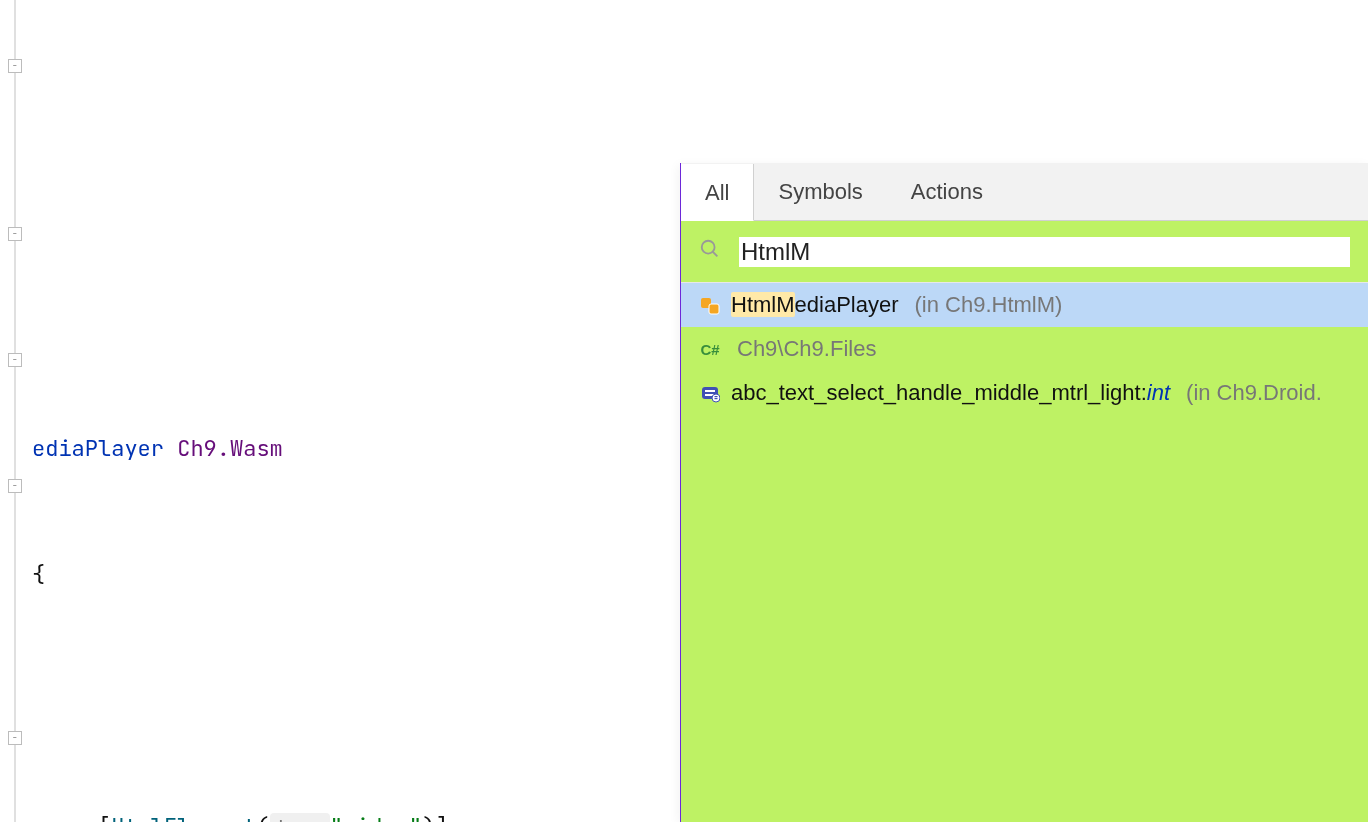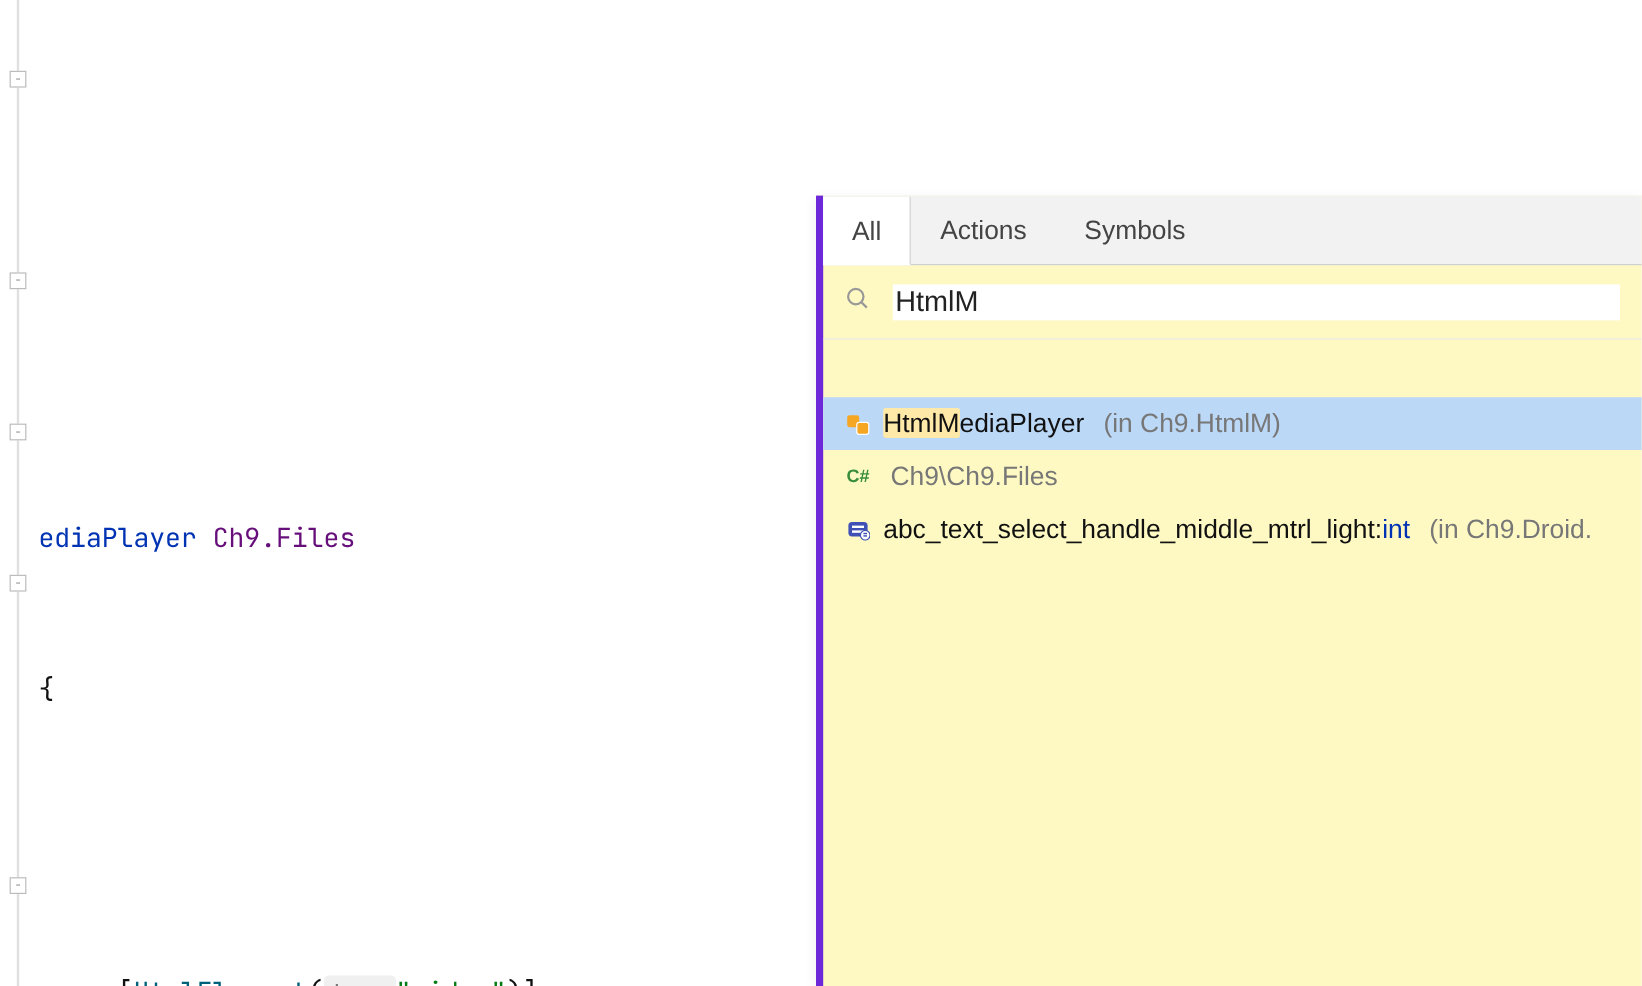--- a/index.html
+++ b/index.html
@@ -49,22 +49,22 @@
     font-size: 20px;
   }
 
   
   .popup {
     position: absolute;
     left: 680px;
     top: 163px;
     right: 0;
     bottom: 0;
-    background: #fef9c3;
-    border-left: 6px solid #6d28d9;
+    background: #bef264;
+    border-left: 1px solid #6d28d9;
     box-shadow: -2px 2px 10px rgba(0,0,0,0.05);
     font-family: "Segoe UI", "Helvetica Neue", Arial, sans-serif;
     font-size: 22px;
     color: #222;
   }
   .tabs {
     display: flex;
     height: 58px;
     background: #f2f2f2;
     border-bottom: 1px solid #d0d0d0;
@@ -102,31 +102,31 @@
   .results { }
   .result {
     display: flex;
     align-items: center;
     height: 44px;
     padding: 0 18px;
     gap: 10px;
     white-space: nowrap;
     overflow: hidden;
   }
-  .result.selected { background: #bcd8f7; margin-top: 48px; }
+  .result.selected { background: #bcd8f7; }
   .result .icon {
     width: 22px; height: 22px;
     flex-shrink: 0;
     display: inline-flex;
     align-items: center; justify-content: center;
   }
   .result .primary { color: #111; }
   .result .primary .match { background: #ffe9a8; border-radius: 2px; }
   .result .secondary { color: #777; margin-left: 6px; }
-  .result .type-suffix { color: #0033B3; }
+  .result .type-suffix { color: #0033B3; font-style: italic; }
 
   .icon-class svg { width: 20px; height: 20px; }
   .icon-cs {
     font-family: "Segoe UI", sans-serif;
     font-weight: 700;
     font-size: 15px;
     color: #388E3C;
   }
   .icon-enum svg { width: 20px; height: 20px; }
 </style>
@@ -134,21 +134,21 @@
 <body>
 
 <div class="editor">
   <div class="gutter"></div>
   <div class="fold" style="top:59px;">−</div>
   <div class="fold" style="top:227px;">−</div>
   <div class="fold" style="top:353px;">−</div>
   <div class="fold" style="top:479px;">−</div>
   <div class="fold" style="top:731px;">−</div>
 
-  <div><span class="kw-blue">ediaPlayer</span> <span class="kw-purple">Ch9.Files</span></div>
+  <div><span class="kw-blue">ediaPlayer</span> <span class="kw-purple">Ch9.Wasm</span></div>
   <div>{</div>
   <div style="height:42px;"></div>
   <div>     <span>[</span><span class="kw-teal">HtmlElement</span>(<span class="param-box">tag:</span><span class="str-green">"video"</span>)<span>]</span></div>
   
   
   
   
   
   
   
@@ -159,22 +159,22 @@
   
   
   
   
   
 </div>
 
 <div class="popup">
   <div class="tabs">
     <div class="tab active">All</div>
+    <div class="tab">Symbols</div>
     <div class="tab">Actions</div>
-    <div class="tab">Symbols</div>
   </div>
   <div class="search-row">
     <span class="search-icon">
       <svg viewBox="0 0 24 24">
           <circle cx="10" cy="10" r="7"></circle>
           <line x1="20" y1="20" x2="15" y2="15"></line>
         </svg>
     </span>
     <input class="search-input" value="HtmlM" style="">
   </div>

